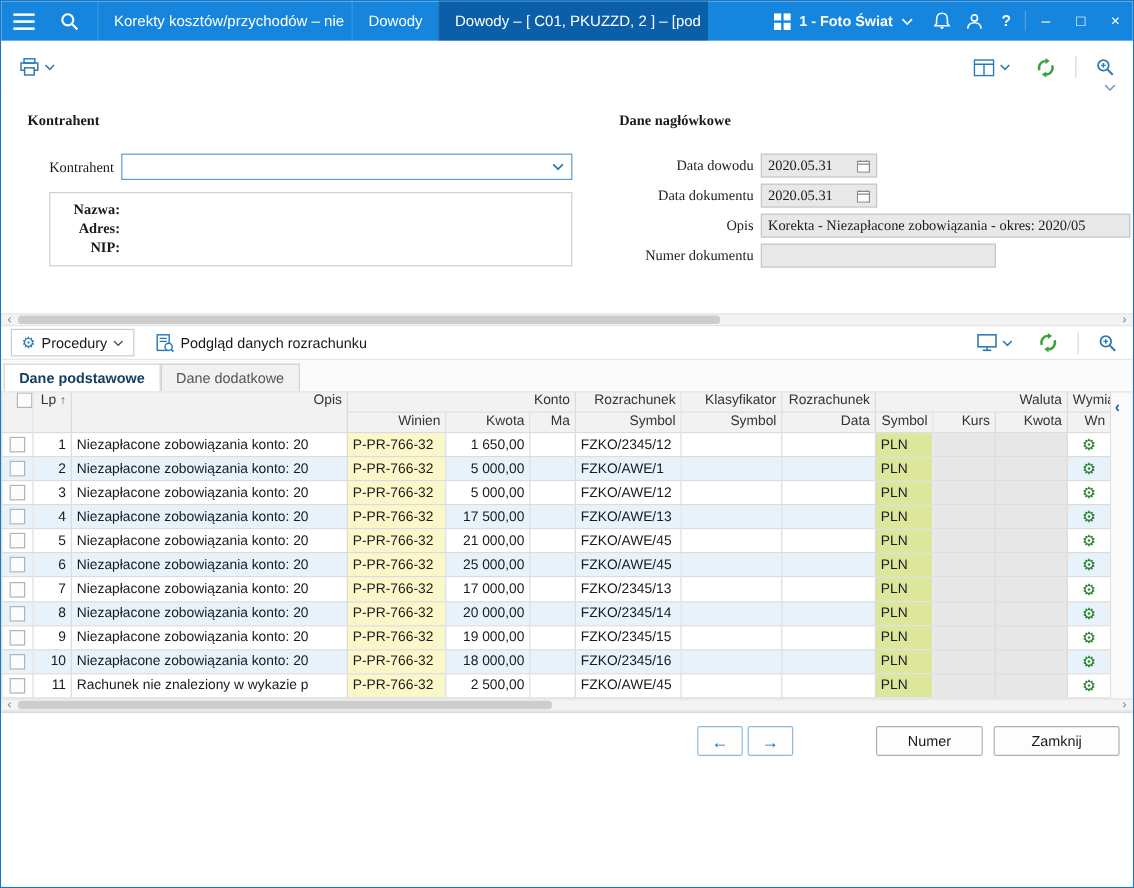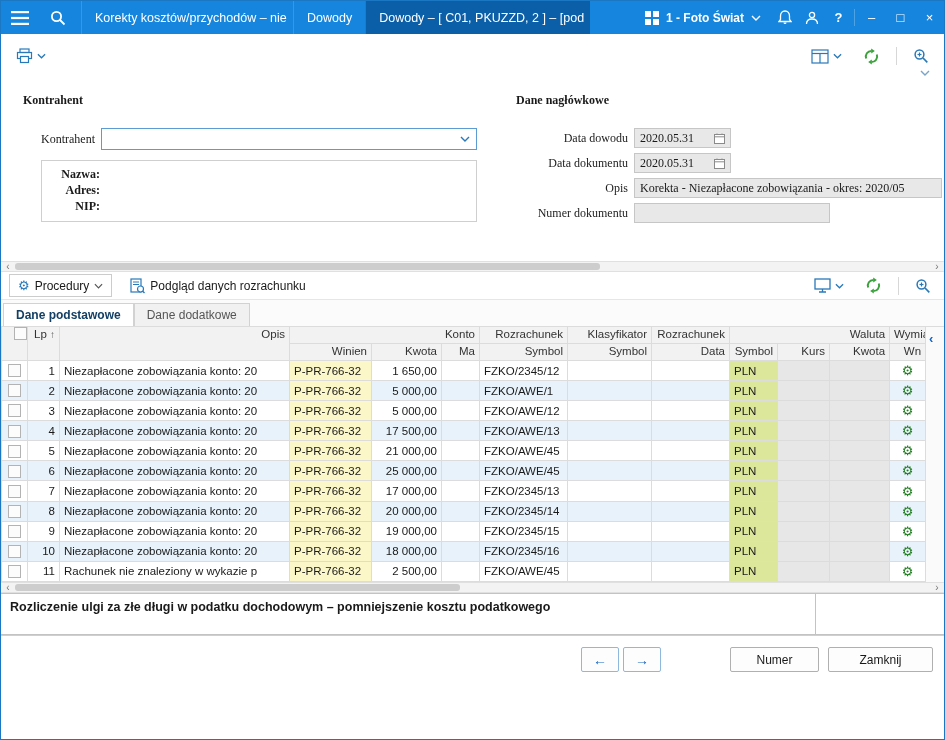--- a/index.html
+++ b/index.html
@@ -581,24 +581,20 @@
       <span class="collapse">‹</span>
     </div>
   </div>
 
   <div class="hscroll">
     <div class="sc-arrow">‹</div>
     <div class="sc-thumb" style="width:445px"></div>
     <div class="sc-arrow sc-right">›</div>
   </div>
 
-  <div class="note">
-    <div class="note-main">Rozliczenie ulgi za złe długi w podatku dochodowym – pomniejszenie kosztu podatkowego</div>
-    <div class="note-side"></div>
-  </div>
 
 
   <div class="btn-bar">
     <div class="btn btn-prev">
         <span>←</span>
       </div>
     <div class="btn btn-next">
         <span>→</span>
       </div>
     <div class="btn btn-zapisz">Numer</div>

